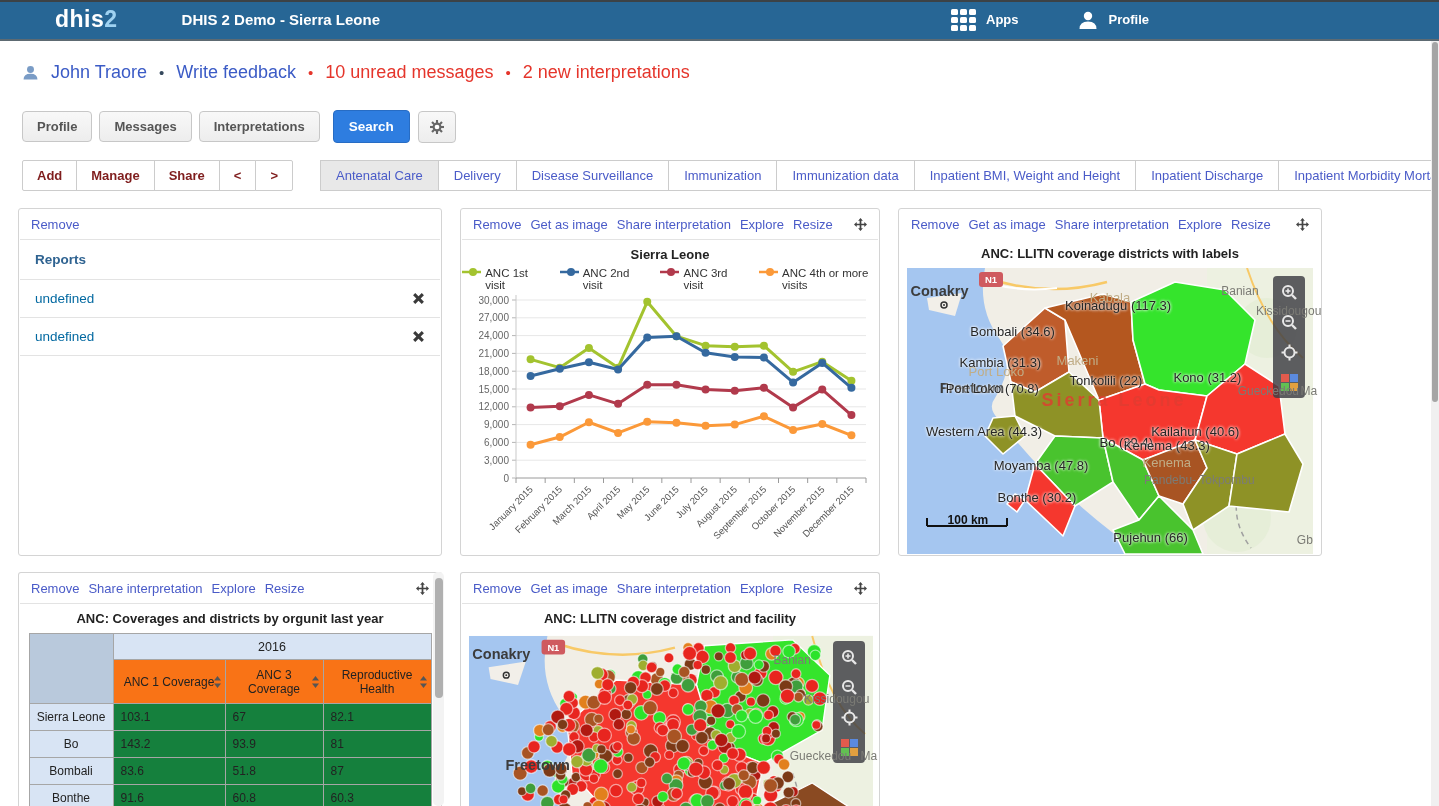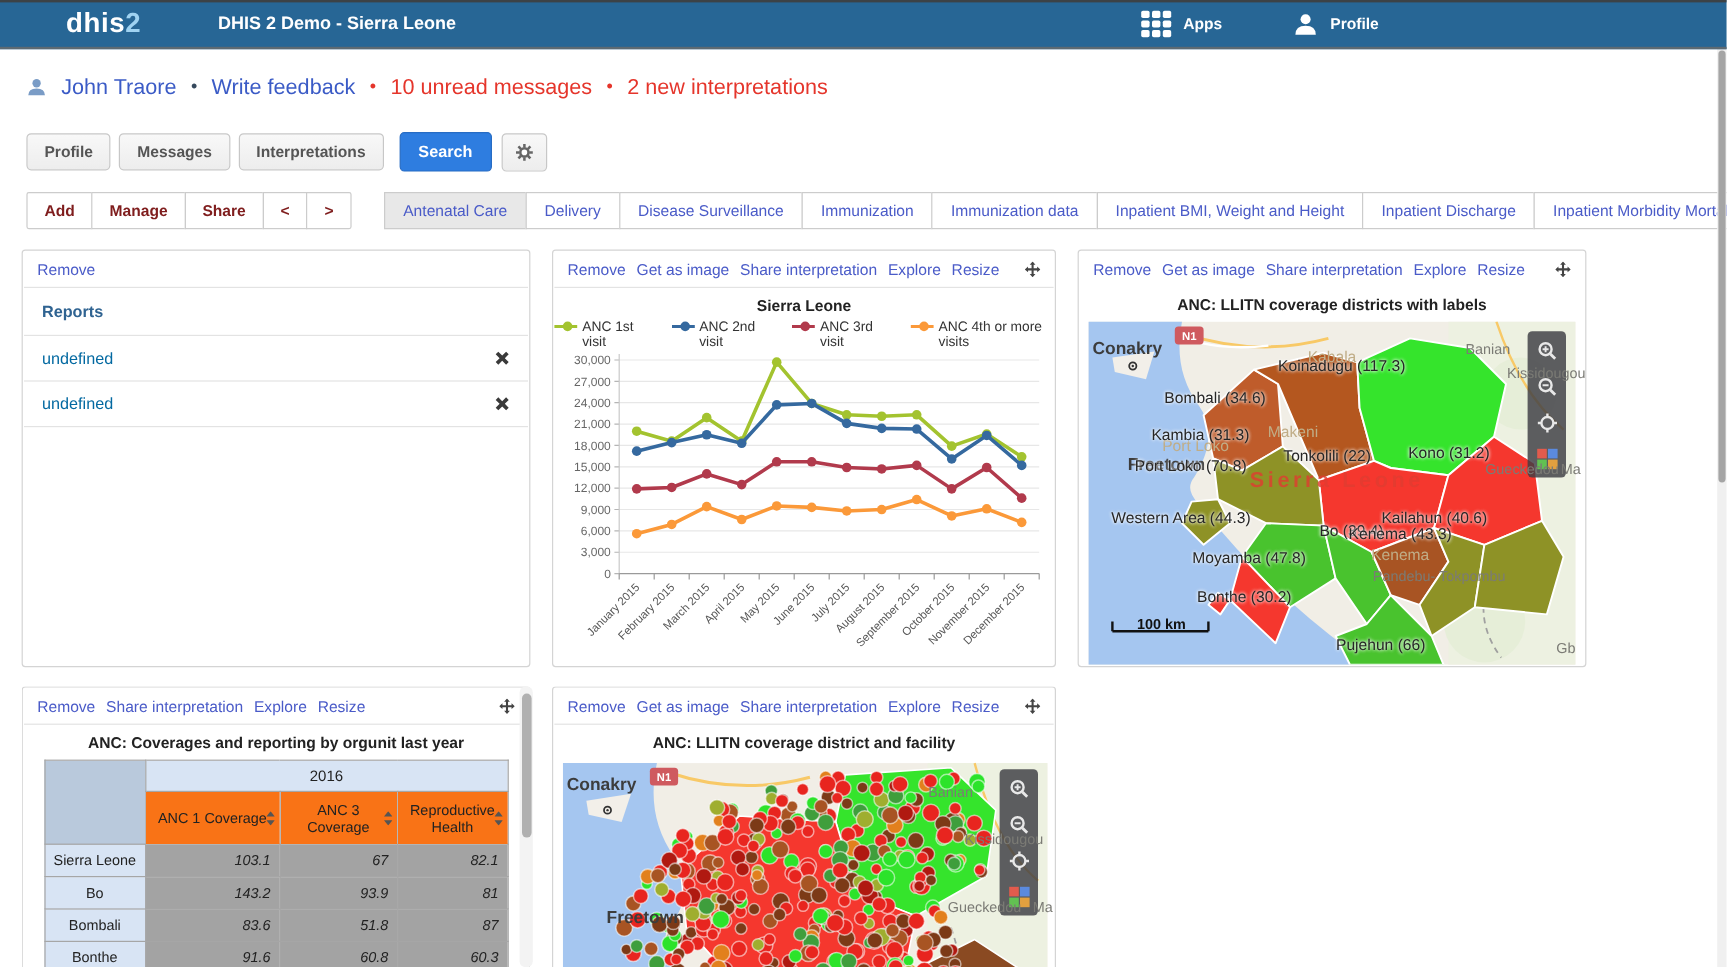--- a/index.html
+++ b/index.html
@@ -81,22 +81,22 @@
   .layers-sq { display:grid; grid-template-columns:8px 8px; grid-template-rows:8px 8px; gap:1px;}
 
   
   .pivot { border-collapse:collapse; margin:4px auto 0 auto; font-size:12px; color:#222;}
   .pivot th, .pivot td { border:1px solid #a6a6a6; }
   .pivot .corner { background:#b9c9dc; width:84px;}
   .pivot .yhead { background:#d8e4f4; font-weight:normal; height:26px; text-align:center; font-size:12.5px;}
   .pivot .chead { background:#f97316; font-weight:normal; height:44px; text-align:center; padding:2px 4px; position:relative;}
   .pivot .chead .sort { position:absolute; right:4px; top:50%; transform:translateY(-50%);}
   .pivot .rowlab { background:#d8e4f4; text-align:center; font-weight:normal; height:27px; padding:0 6px;}
-  .pivot td.num { text-align:right; padding:0 7px; height:27px; background:#a3a3a3;font-style:italic;}
-  .c1{width:112px;} .c2{width:98px;} .c3{width:92px;}
+  .pivot td.num { text-align:left; padding:0 7px; height:27px; background:#15803d;}
+  .c1{width:112px;} .c2{width:98px;} .c3{width:108px;}
 
   
   .page-scroll { position:absolute; top:2px; right:0; width:8px; height:804px; background:#f0f0f0;}
   .page-thumb { position:absolute; top:40px; left:1px; width:6px; height:360px; background:#a5a5a5; border-radius:3px;}
   .w4-scroll { position:absolute; left:433px; top:572px; width:11px; height:234px; background:#f3f3f3; border-radius:5px;}
   .w4-thumb { position:absolute; top:6px; left:1.5px; width:8px; height:120px; background:#b0b0b0; border-radius:4px;}
 </style>
 </head>
 <body>
 
@@ -463,21 +463,21 @@
       <span class="wlink">Remove</span>
       <span class="wlink">Share interpretation</span>
       <span class="wlink">Explore</span>
       <span class="wlink">Resize</span>
       <span class="spacer"></span>
       <svg width="13" height="13" viewBox="0 0 12 12">
         <path d="M6 0 L8.2 2.5 H6.8 V5.2 H9.5 V3.8 L12 6 L9.5 8.2 V6.8 H6.8 V9.5 H8.2 L6 12 L3.8 9.5 H5.2 V6.8 H2.5 V8.2 L0 6 L2.5 3.8 V5.2 H5.2 V2.5 H3.8 Z" fill="#444"></path>
       </svg>
     </div>
     <div class="wdivider"></div>
-    <div class="wtitle">ANC: Coverages and reporting by orgunit last year</div>
+    <div class="wtitle">ANC: Coverages and districts by orgunit last year</div>
     <table class="pivot">
       <tbody>
           <tr>
         <th class="corner" rowspan="2"></th>
         <th class="yhead" colspan="3">2016</th>
       </tr>
       <tr>
         <th class="chead c1"><span>ANC 1 Coverage</span>
           <svg class="sort" width="7" height="12" viewBox="0 0 7 12">
                 <path d="M3.5 0 L7 4.5 H0 Z" fill="#555"></path>

